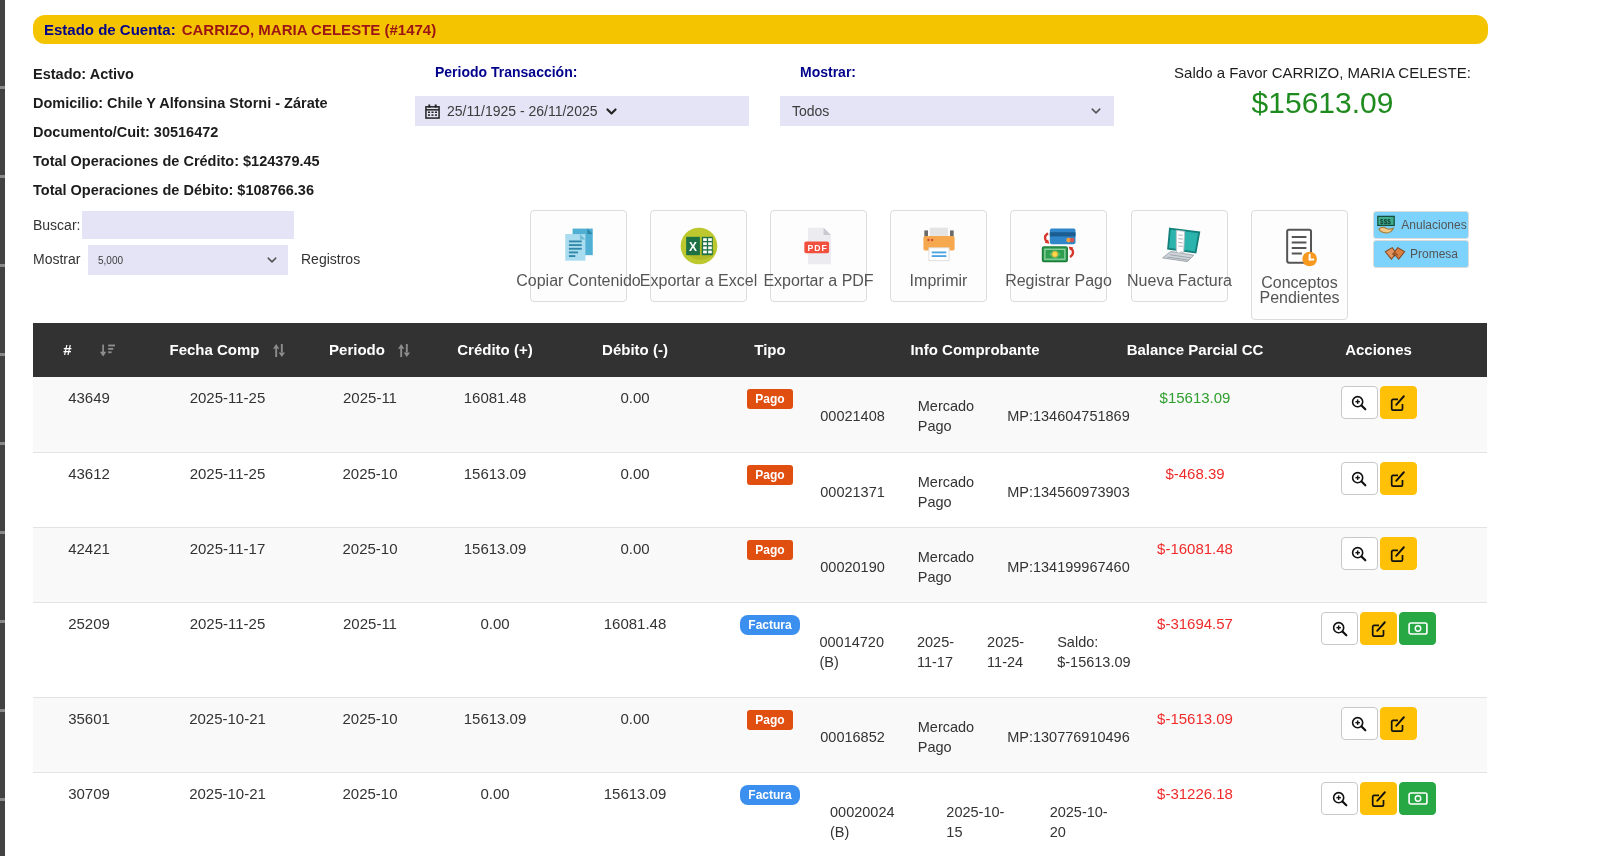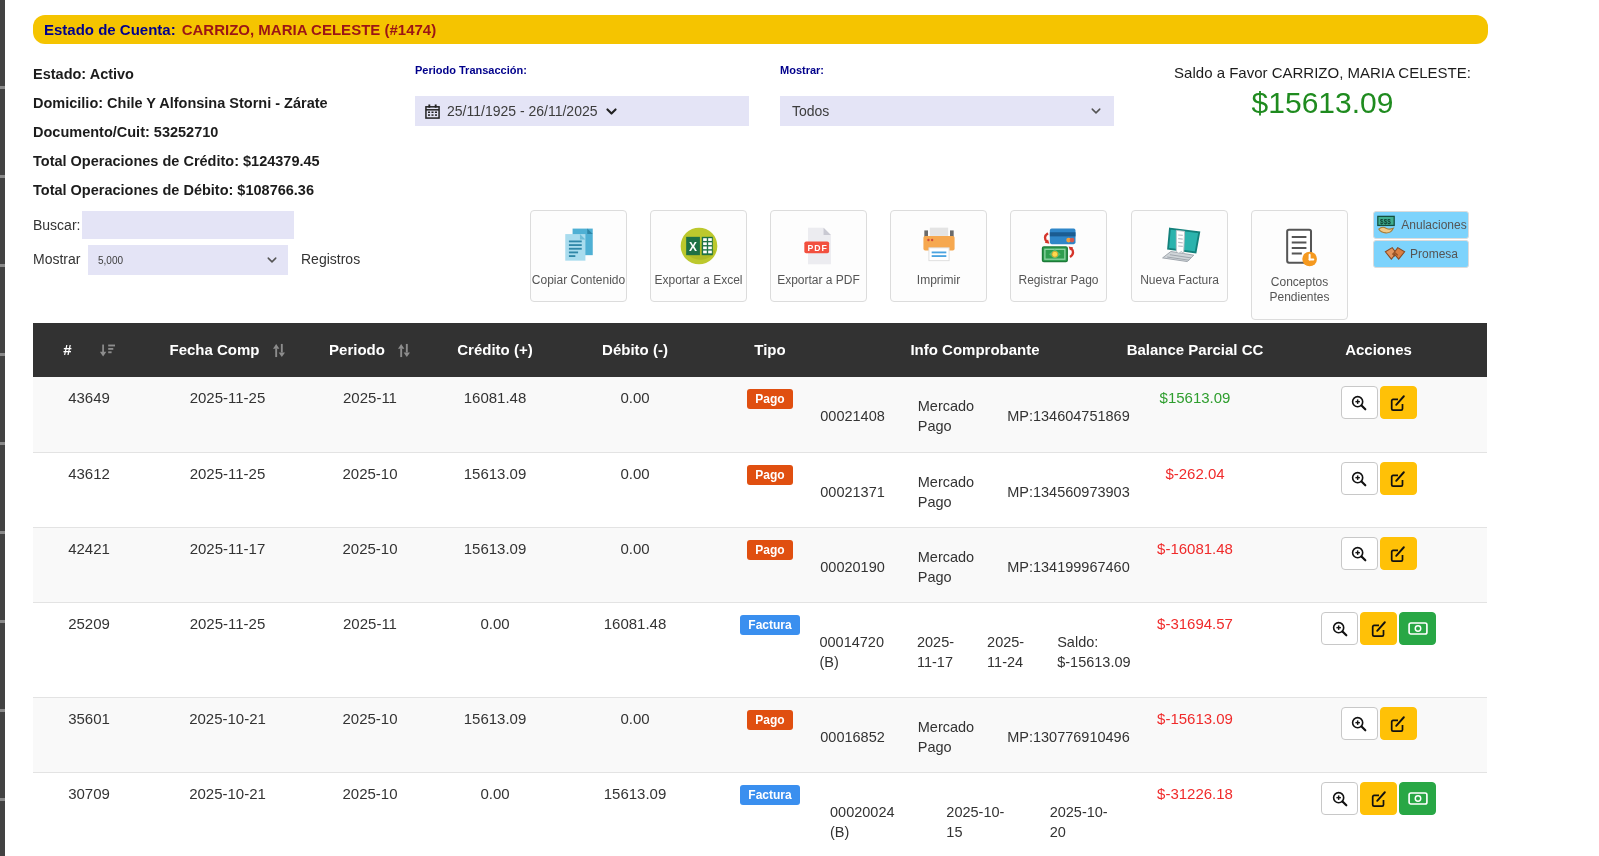--- a/index.html
+++ b/index.html
@@ -12,21 +12,21 @@
 
   .banner { position:absolute; left:33px; top:15px; width:1455px; height:29px;
     background:var(--banner-bg,#f5c400); border-radius:12px; display:flex; align-items:center;
     padding-left:11px; font-size:15px; font-weight:bold; gap:6px; }
   .b-label { color:var(--banner-label,#00008b); }
   .b-client { color:var(--banner-client,#9b1515); }
 
   .info-block { position:absolute; left:33px; top:60px; }
   .info-line { font-size:14.5px; font-weight:bold; color:#1c1c1c; line-height:29px; white-space:nowrap; }
 
-  .flt-label { position:absolute; font-size:11px; font-weight:bold; color:var(--label-blue,#00008b); }
+  .flt-label { position:absolute; font-size:14px; font-weight:bold; color:var(--label-blue,#00008b);margin-left:20px; }
   .lbl-periodo { left:415px; top:64px; }
   .lbl-mostrar { left:780px; top:64px; }
 
   .pselect { position:absolute; height:30px; background:var(--input-bg,#e4e4f6); display:flex;
     align-items:center; font-size:14px; color:#3c3c3c; cursor:pointer; }
   .periodo-input { left:415px; top:96px; width:334px; padding:0 10px; gap:7px; }
   .mostrar-select { left:780px; top:96px; width:334px; padding:0 12px; }
   .mostrar-select .chev { margin-left:auto; }
   .icn { display:inline-flex; align-items:center; }
 
@@ -42,21 +42,21 @@
     font-family:"Liberation Sans", sans-serif; }
   .lbl-pagesize { left:33px; top:251px; }
   .pagesize-select { left:88px; top:245px; width:200px; padding:0 10px; font-size:10px; }
   .pagesize-select .chev { margin-left:auto; }
   .lbl-registros { left:301px; top:251px; }
 
   .tbtn { position:absolute; top:210px; width:97px; height:92px; background:#fdfdfd;
     border:1px solid #dcdcdc; border-radius:4px; display:flex; flex-direction:column;
     align-items:center; justify-content:center; gap:5px; cursor:pointer;
     font-family:"Liberation Sans", sans-serif; }
-  .tbtn .tlabel { font-size:12px; color:#555; white-space:nowrap; line-height:15px; }
+  .tbtn .tlabel { font-size:16px; color:#555; white-space:nowrap; line-height:15px; }
   .tbtn.wrap { height:110px; }
   .tbtn.wrap .tlabel { white-space:normal; width:80px; text-align:center; }
   .t1{left:530px}.t2{left:650px}.t3{left:770px}.t4{left:890px}.t5{left:1010px}.t6{left:1131px}.t7{left:1251px}
 
   .sbtn { position:absolute; left:1373px; width:96px; height:28px; background:#7dd3fc;
     border:1px solid #dcdcdc; border-radius:3px; display:flex; align-items:center;
     justify-content:center; gap:4px; font-size:12px; color:#555; cursor:pointer;
     font-family:"Liberation Sans", sans-serif; }
   .s1{top:211px}.s2{top:240px}
 
@@ -71,21 +71,21 @@
   .trow { display:flex; min-height:75px; background:#fff; }
   .trow.tall { min-height:95px; }
   .trow:nth-child(odd) { background:#f9f9f9; }
   .trow + .trow { border-top:1px solid #e3e3e3; }
   .cell { display:flex; justify-content:center; align-items:flex-start; padding-top:12px;
     font-size:15px; color:#333; }
   .cell.info { flex-direction:row; align-items:center; padding-top:9px; line-height:20px;
     font-size:14.5px; padding-bottom:6px;gap:33px; }
   .badge { font-size:12px; font-weight:bold; color:#fff; padding:3px 8px; border-radius:3px; }
   .badge.pago { background:var(--pago-badge,#e04f10); }
-  .badge.factura { background:var(--factura-badge,#3a8fef); }
+  .badge.factura { background:var(--factura-badge,#3a8fef);border-radius:8px; }
   .bal.pos { color:var(--balance-positive,#2e9e2e); }
   .bal.neg { color:var(--balance-negative,#f02b2b); }
   .cell.actions { padding-top:9px; gap:2px; }
   .abtn { width:37px; height:33px; border-radius:4px; display:flex; align-items:center;
     justify-content:center; cursor:pointer; border:1px solid transparent; }
   .abtn.white { background:#fff; border-color:#c8c8c8; }
   .abtn.yellow { background:var(--action-yellow,#ffc107); border-color:var(--action-yellow,#ffc107); }
   .abtn.green { background:var(--action-green,#28a745); border-color:var(--action-green,#28a745); }
 </style>
 </head>
@@ -95,21 +95,21 @@
   <div class="left-strip"></div>
 
   <div class="banner">
     <span class="b-label">Estado de Cuenta:</span>
     <span class="b-client">CARRIZO, MARIA CELESTE (#1474)</span>
   </div>
 
   <div class="info-block">
     <div class="info-line">Estado: Activo</div>
     <div class="info-line">Domicilio: Chile Y Alfonsina Storni - Zárate</div>
-    <div class="info-line">Documento/Cuit: 53252710</div>
+    <div class="info-line">Documento/Cuit: 30516472</div>
     <div class="info-line">Total Operaciones de Crédito: $124379.45</div>
     <div class="info-line">Total Operaciones de Débito: $108766.36</div>
   </div>
 
   <div class="flt-label lbl-periodo">Periodo Transacción:</div>
   <div class="pselect periodo-input">
     <span class="icn">
       <svg width="15" height="15" viewBox="0 0 16 16">
           <rect x="1" y="3" width="14" height="12" fill="none" stroke="#222" stroke-width="1.6"></rect>
           <line x1="1" y1="6.2" x2="15" y2="6.2" stroke="#222" stroke-width="1.6"></line>
@@ -427,21 +427,21 @@
       <div class="cell c4">15613.09</div>
       <div class="cell c5">0.00</div>
       <div class="cell c6">
             <span class="badge pago">Pago</span>
           </div>
       <div class="cell c7 info">
             <div>00021371</div>
             <div>Mercado Pago</div>
             <div>MP:134560973903</div>
           </div>
-      <div class="cell c8 bal neg">$-262.04</div>
+      <div class="cell c8 bal neg">$-468.39</div>
       <div class="cell c9 actions">
         <button class="abtn white">
           <span class="icn">
             <svg width="18" height="18" viewBox="0 0 20 20">
                   <circle cx="8.5" cy="8.5" r="5.6" stroke="#111" stroke-width="1.8" fill="none"></circle>
                   <line x1="12.8" y1="12.8" x2="17" y2="17" stroke="#111" stroke-width="2.4" stroke-linecap="round"></line>
                   <line x1="6" y1="8.5" x2="11" y2="8.5" stroke="#111" stroke-width="1.6"></line>
                   <line x1="8.5" y1="6" x2="8.5" y2="11" stroke="#111" stroke-width="1.6"></line>
                 </svg>
           </span>

